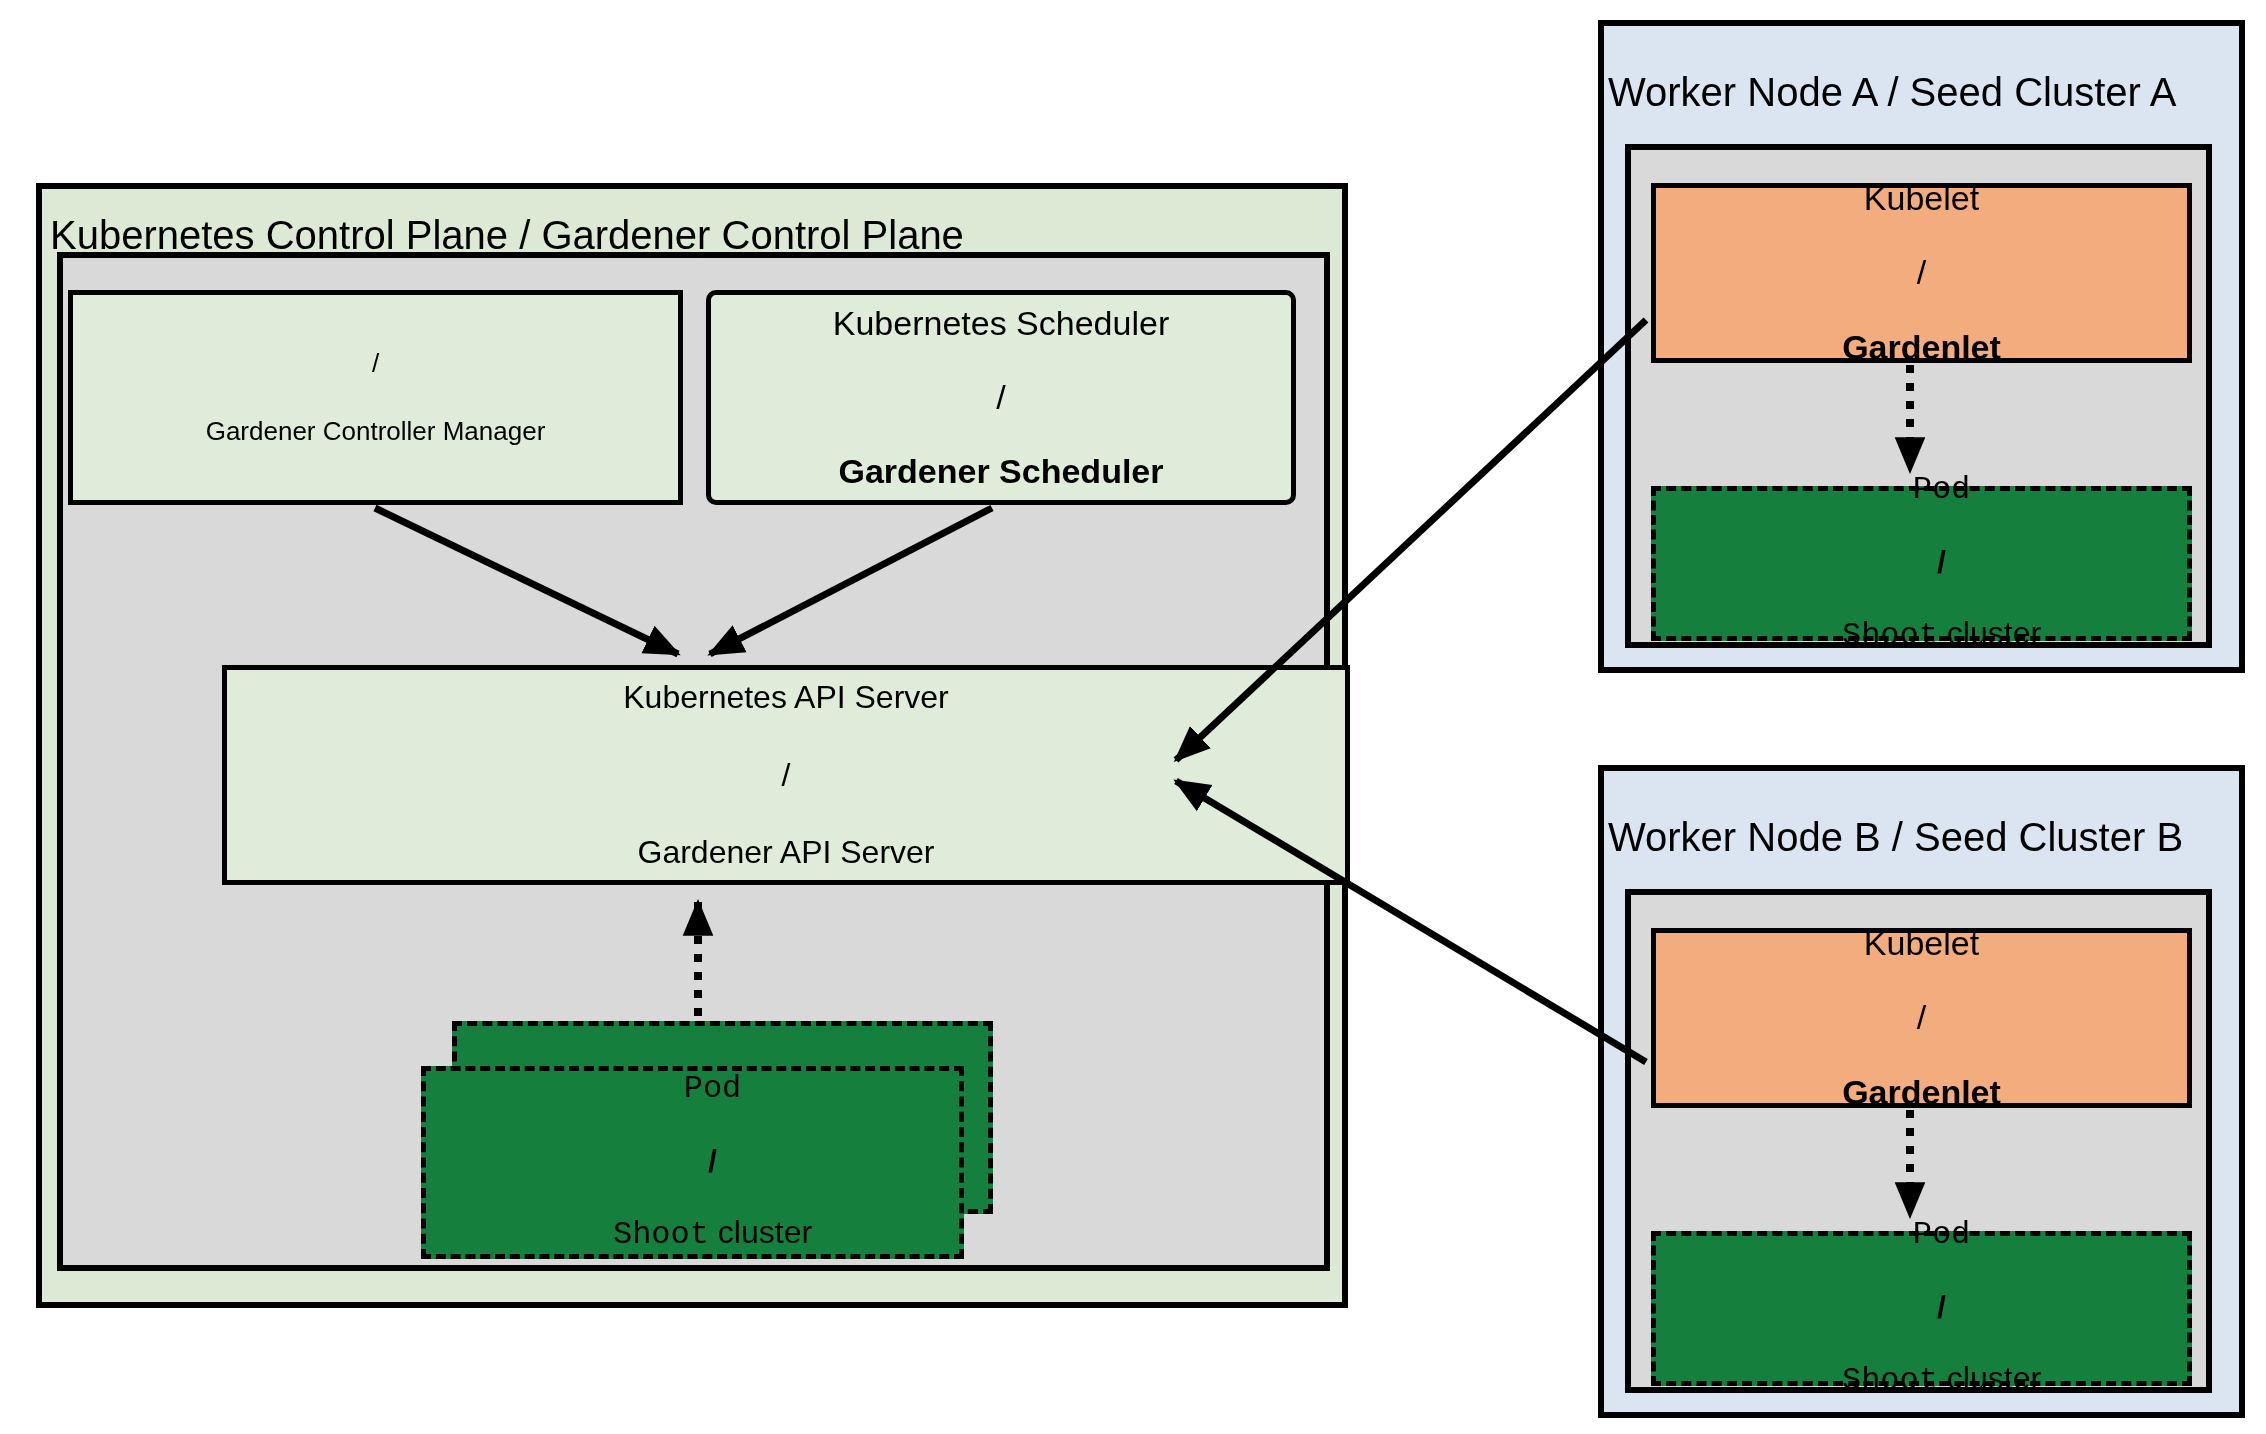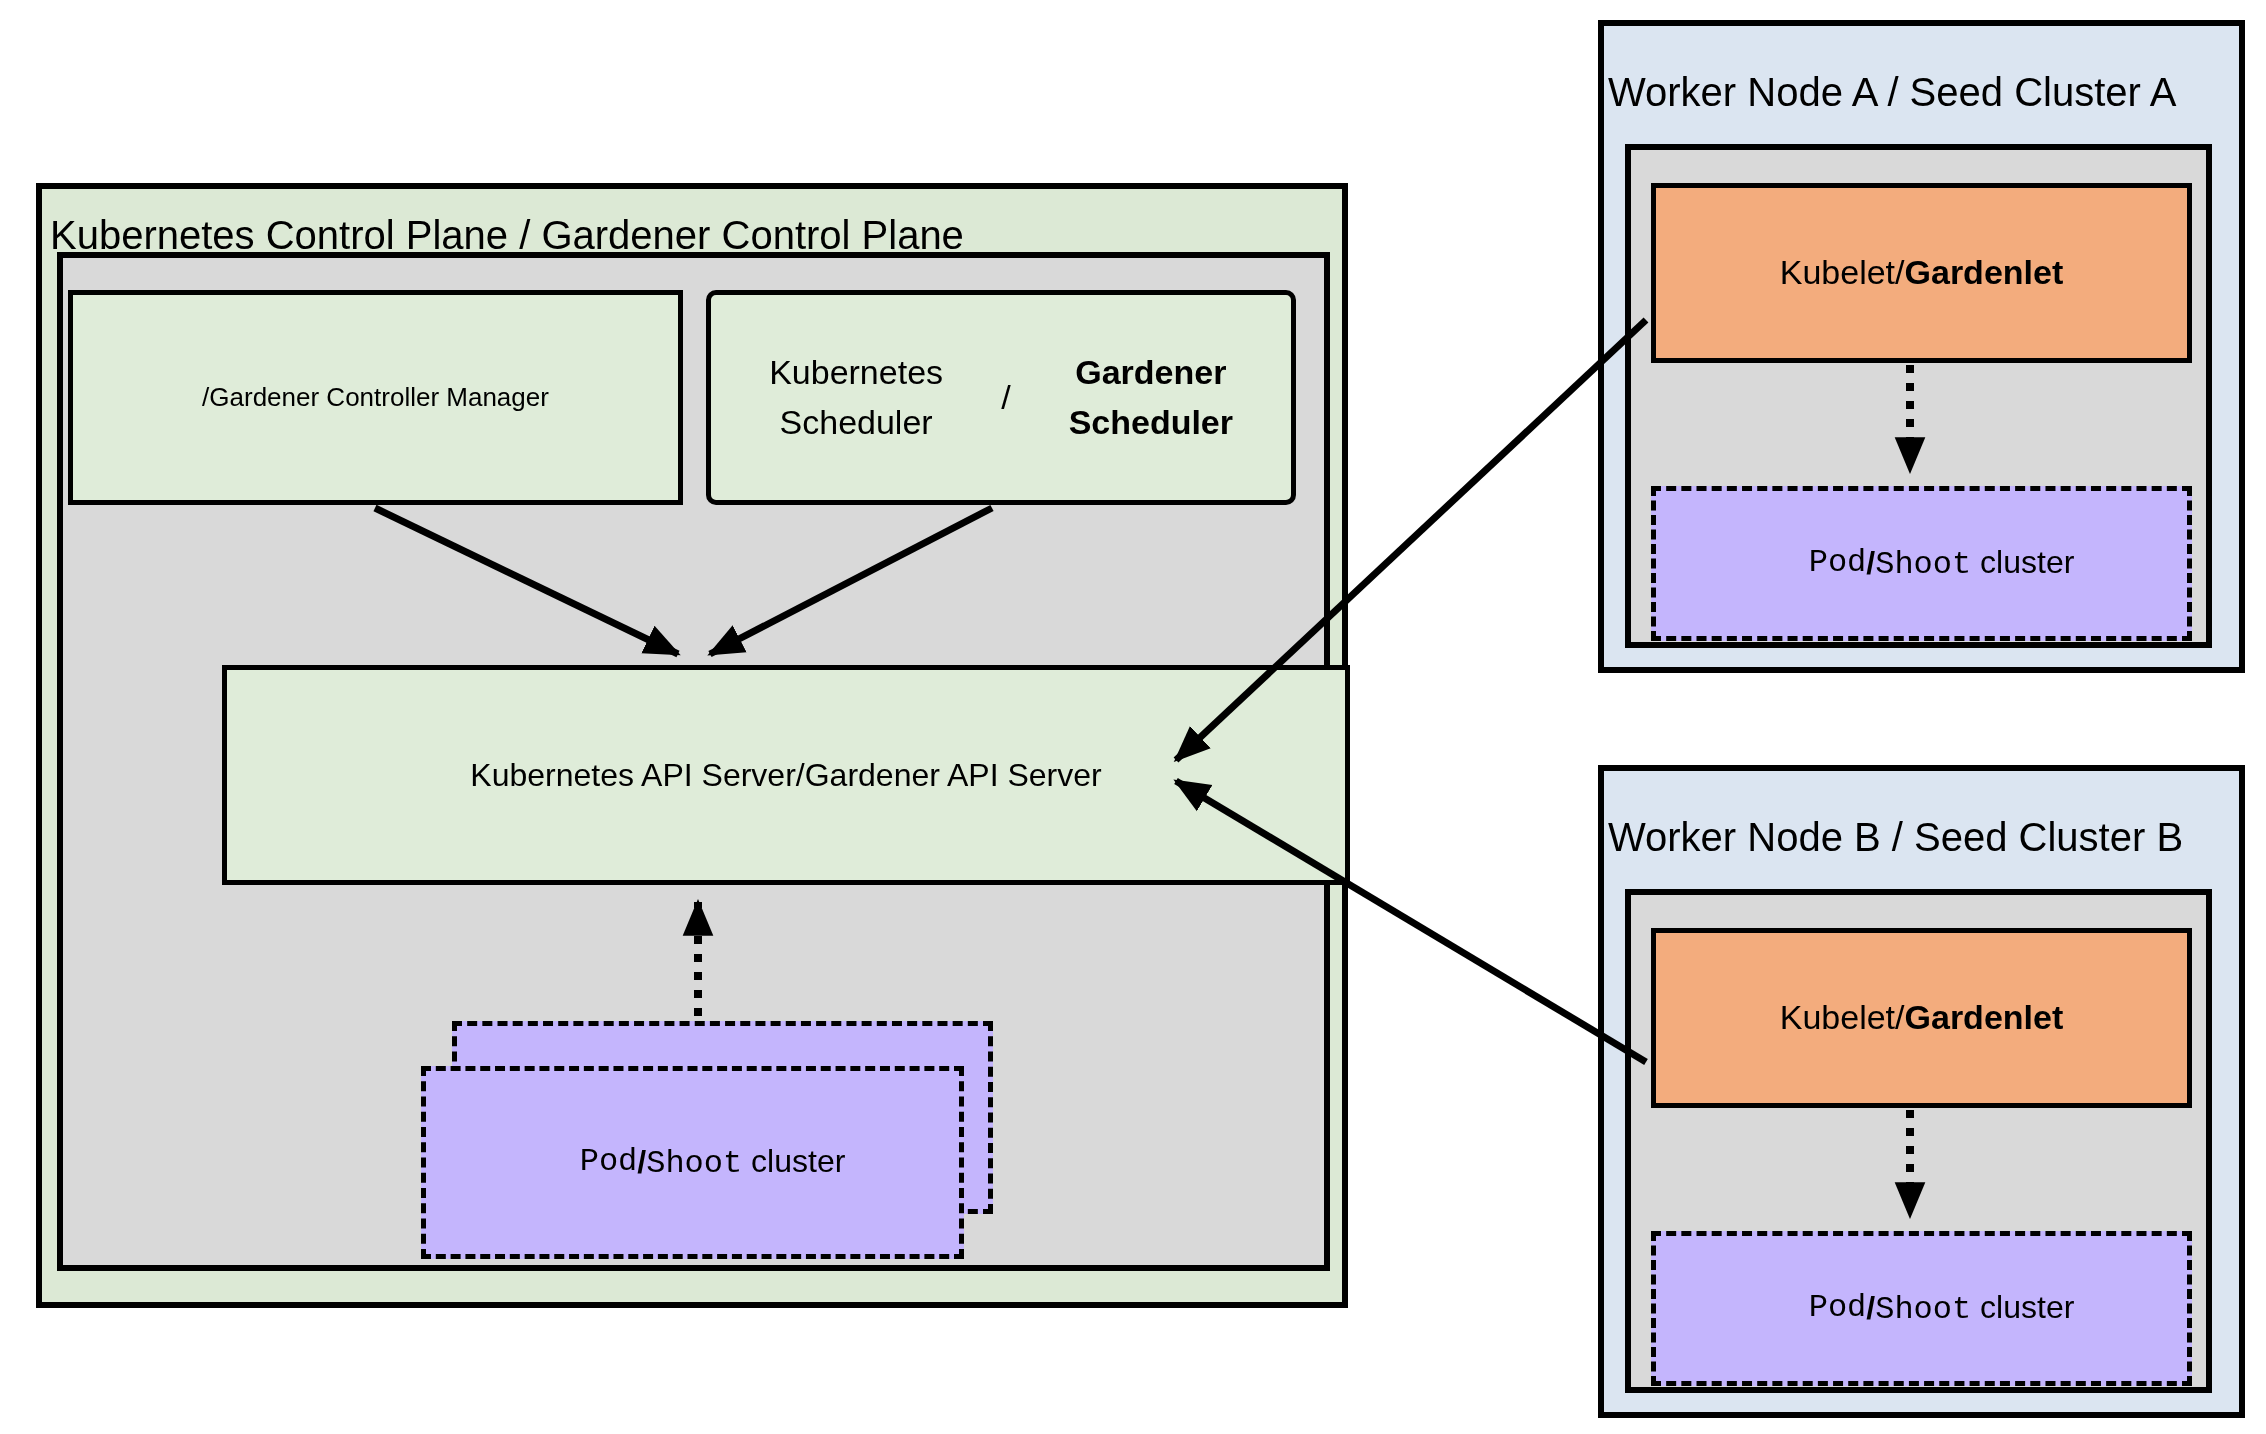--- a/index.html
+++ b/index.html
@@ -1,35 +1,35 @@
 <!DOCTYPE html>
 <html><head>
 <meta charset="utf-8">
 <style>
   html,body{margin:0;padding:0;background:#ffffff;}
   .canvas{
     position:relative;width:2266px;height:1434px;background:#ffffff;
     font-family:"Liberation Sans", sans-serif;color:#000;overflow:hidden;
   }
   .abs{position:absolute;box-sizing:border-box;}
-  .center-col{display:flex;flex-direction:row;align-items:center;justify-content:center;text-align:center;}
+  .center-col{display:flex;flex-direction:column;align-items:center;justify-content:center;text-align:center;gap:25px;}
 
   
   .cp-outer{left:36px;top:183px;width:1312px;height:1125px;background:#dce9d5;border:6px solid #000;}
   .cp-title{left:50px;top:192px;width:1280px;height:56px;font-size:40px;line-height:56px;white-space:nowrap;margin-top:15px;}
   .cp-gray{left:57px;top:252px;width:1273px;height:1019px;background:#d9d9d9;border:6px solid #000;}
 
   
   .box-green{background:#dfecd9;border:5px solid #000;}
   .kcm{left:68px;top:290px;width:615px;height:215px;font-size:26px;line-height:1.65;}
   .sched{left:706px;top:290px;width:590px;height:215px;font-size:34px;line-height:1.45;border-radius:10px;}
   .api{left:222px;top:665px;width:1128px;height:220px;font-size:32px;line-height:1.65;}
 
   
-  .pod-box{background:#c4b5fd;border:5px dashed #000;font-family:"Liberation Mono", monospace;font-size:32px;line-height:1.45;padding-left:40px;}
+  .pod-box{background:#15803d;border:5px dashed #000;font-family:"Liberation Mono", monospace;font-size:32px;line-height:1.45;padding-left:40px;}
   .pod-back{left:452px;top:1021px;width:541px;height:193px;}
   .pod-front{left:421px;top:1066px;width:543px;height:193px;}
   .sans-frag{font-family:"Liberation Sans", sans-serif;}
   .sep-sans{font-family:"Liberation Sans", sans-serif;}
 
   
   .wn{width:647px;height:653px;background:#dbe5f1;border:6px solid #000;}
   .wn-a{left:1598px;top:20px;}
   .wn-b{left:1598px;top:765px;}
   .wn-title{left:4px;top:14px;width:600px;height:104px;font-size:40px;display:flex;align-items:center;white-space:nowrap;}

